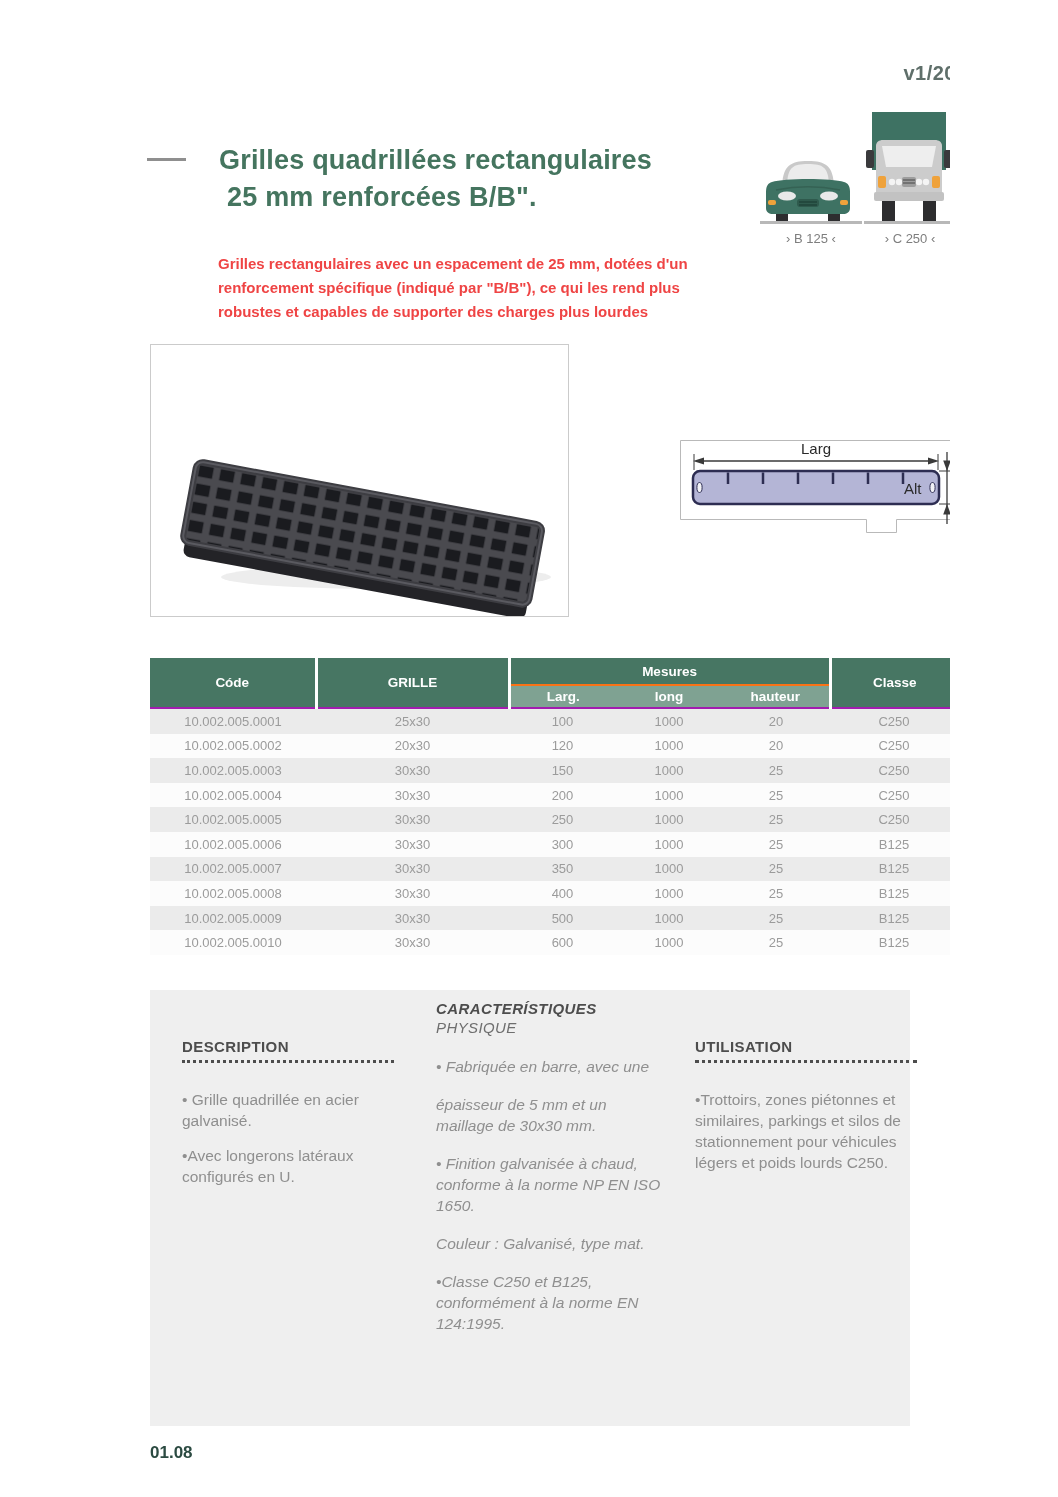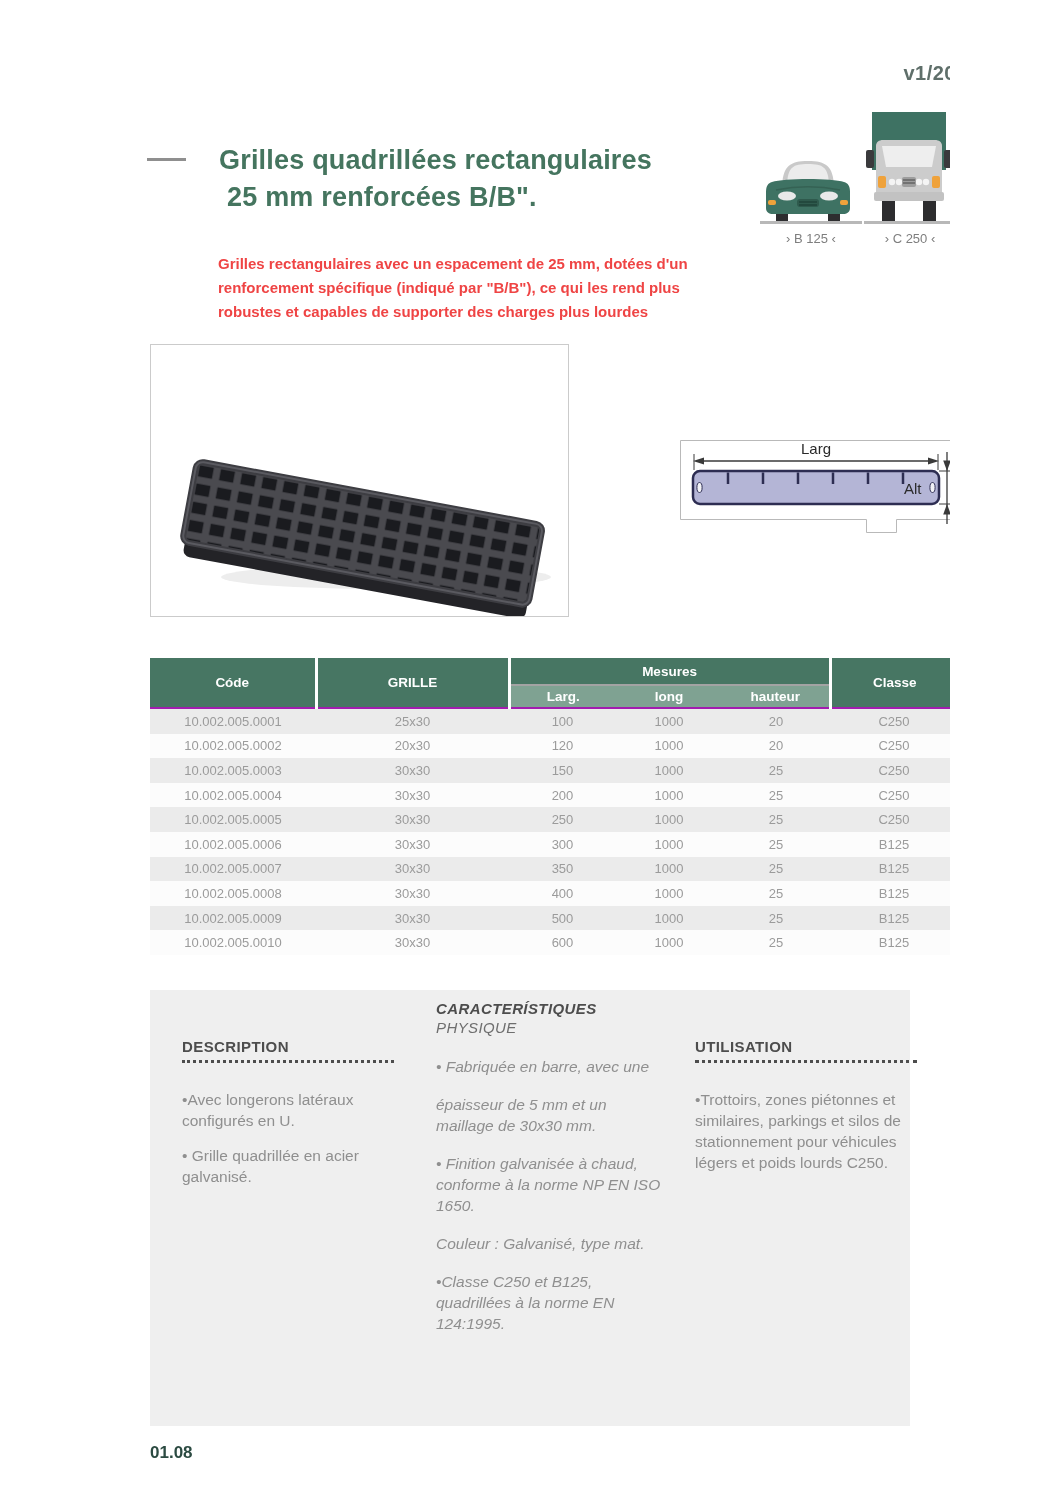--- a/index.html
+++ b/index.html
@@ -46,21 +46,21 @@
   .diagram-box { position:absolute; left:632px; top:440px;padding-left:48px; }
 
   
   .table-wrap { position:absolute; left:150px; top:658px; width:808px; }
   table.product-table { border-collapse:collapse; width:808px; table-layout:fixed; }
   .product-table th {
     background:#477663; color:#ffffff; font-weight:bold; font-size:13.5px; padding:0;
   }
   .product-table th.main { border-left:3px solid #ffffff; }
   .product-table thead tr:first-child th:first-child { border-left:none; }
-  .product-table th.group { height:26px; border-bottom:2px solid #a3a3a3; }
+  .product-table th.group { height:26px; border-bottom:2px solid #f97316; }
   .product-table th.sub { background:#7fa292; height:21px; }
   .product-table th.sub.first { border-left:3px solid #ffffff; }
   .product-table tbody tr td { border-top:0; }
   .product-table tbody tr:first-child td { border-top:2px solid #a21caf; }
   .product-table td {
     text-align:center; font-size:13px; color:#9b9b9b; height:24.6px; padding:0;
   }
   .product-table tbody tr:nth-child(odd)  { background:#ebebeb; }
   .product-table tbody tr:nth-child(even) { background:#fcfcfc; }
 
@@ -298,33 +298,33 @@
           </tr>
         </tbody>
     </table>
   </div>
 
   <div class="info-panel">
     <div class="info-col col-desc">
       <h3 class="info-heading">DESCRIPTION</h3>
       <div class="dotted-rule"></div>
       <div>
+          <p class="info-item">• Grille quadrillée en acier galvanisé.</p>
           <p class="info-item">•Avec longerons latéraux configurés en U.</p>
-          <p class="info-item">• Grille quadrillée en acier galvanisé.</p>
         </div>
     </div>
     <div class="info-col col-carac">
       <h3 class="info-heading">CARACTERÍSTIQUES</h3>
       <h3 class="info-heading info-heading-sub">PHYSIQUE</h3>
       <div>
           <p class="info-item">• Fabriquée en barre, avec une</p>
           <p class="info-item">épaisseur de 5 mm et un maillage de 30x30 mm.</p>
           <p class="info-item">• Finition galvanisée à chaud, conforme à la norme NP EN ISO 1650.</p>
           <p class="info-item">Couleur : Galvanisé, type mat.</p>
-          <p class="info-item">•Classe C250 et B125, quadrillées à la norme EN 124:1995.</p>
+          <p class="info-item">•Classe C250 et B125, conformément à la norme EN 124:1995.</p>
         </div>
     </div>
     <div class="info-col col-util">
       <h3 class="info-heading">UTILISATION</h3>
       <div class="dotted-rule"></div>
       <div>
           <p class="info-item">•Trottoirs, zones piétonnes et similaires, parkings et silos de stationnement pour véhicules légers et poids lourds C250.</p>
         </div>
     </div>
   </div>

